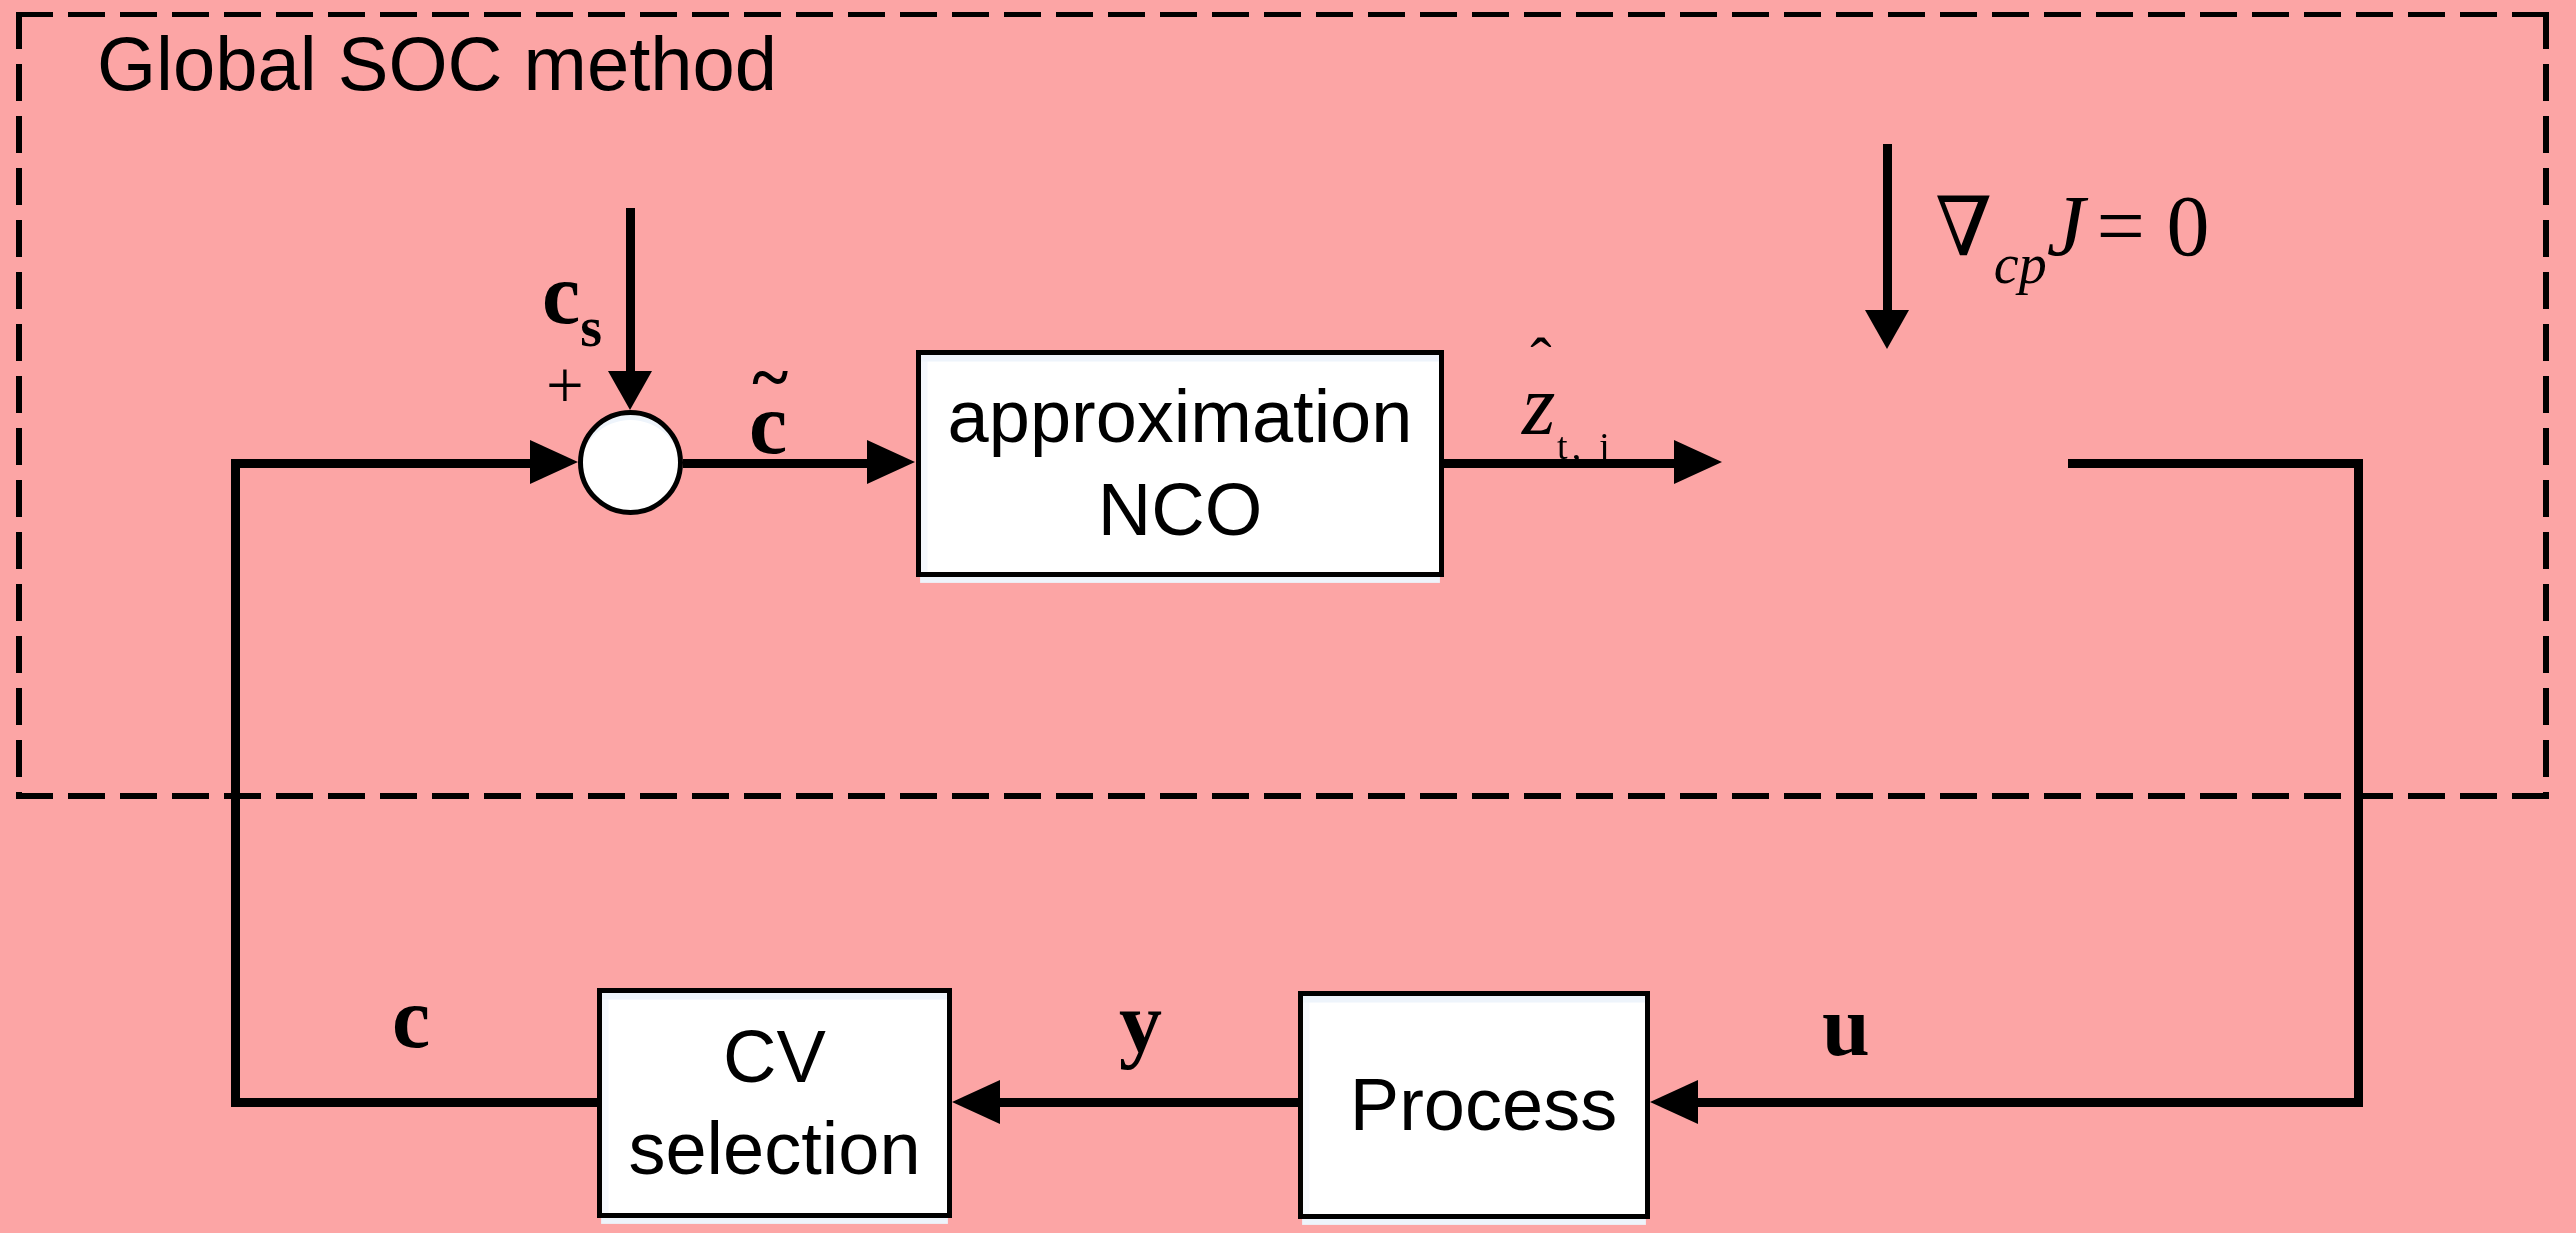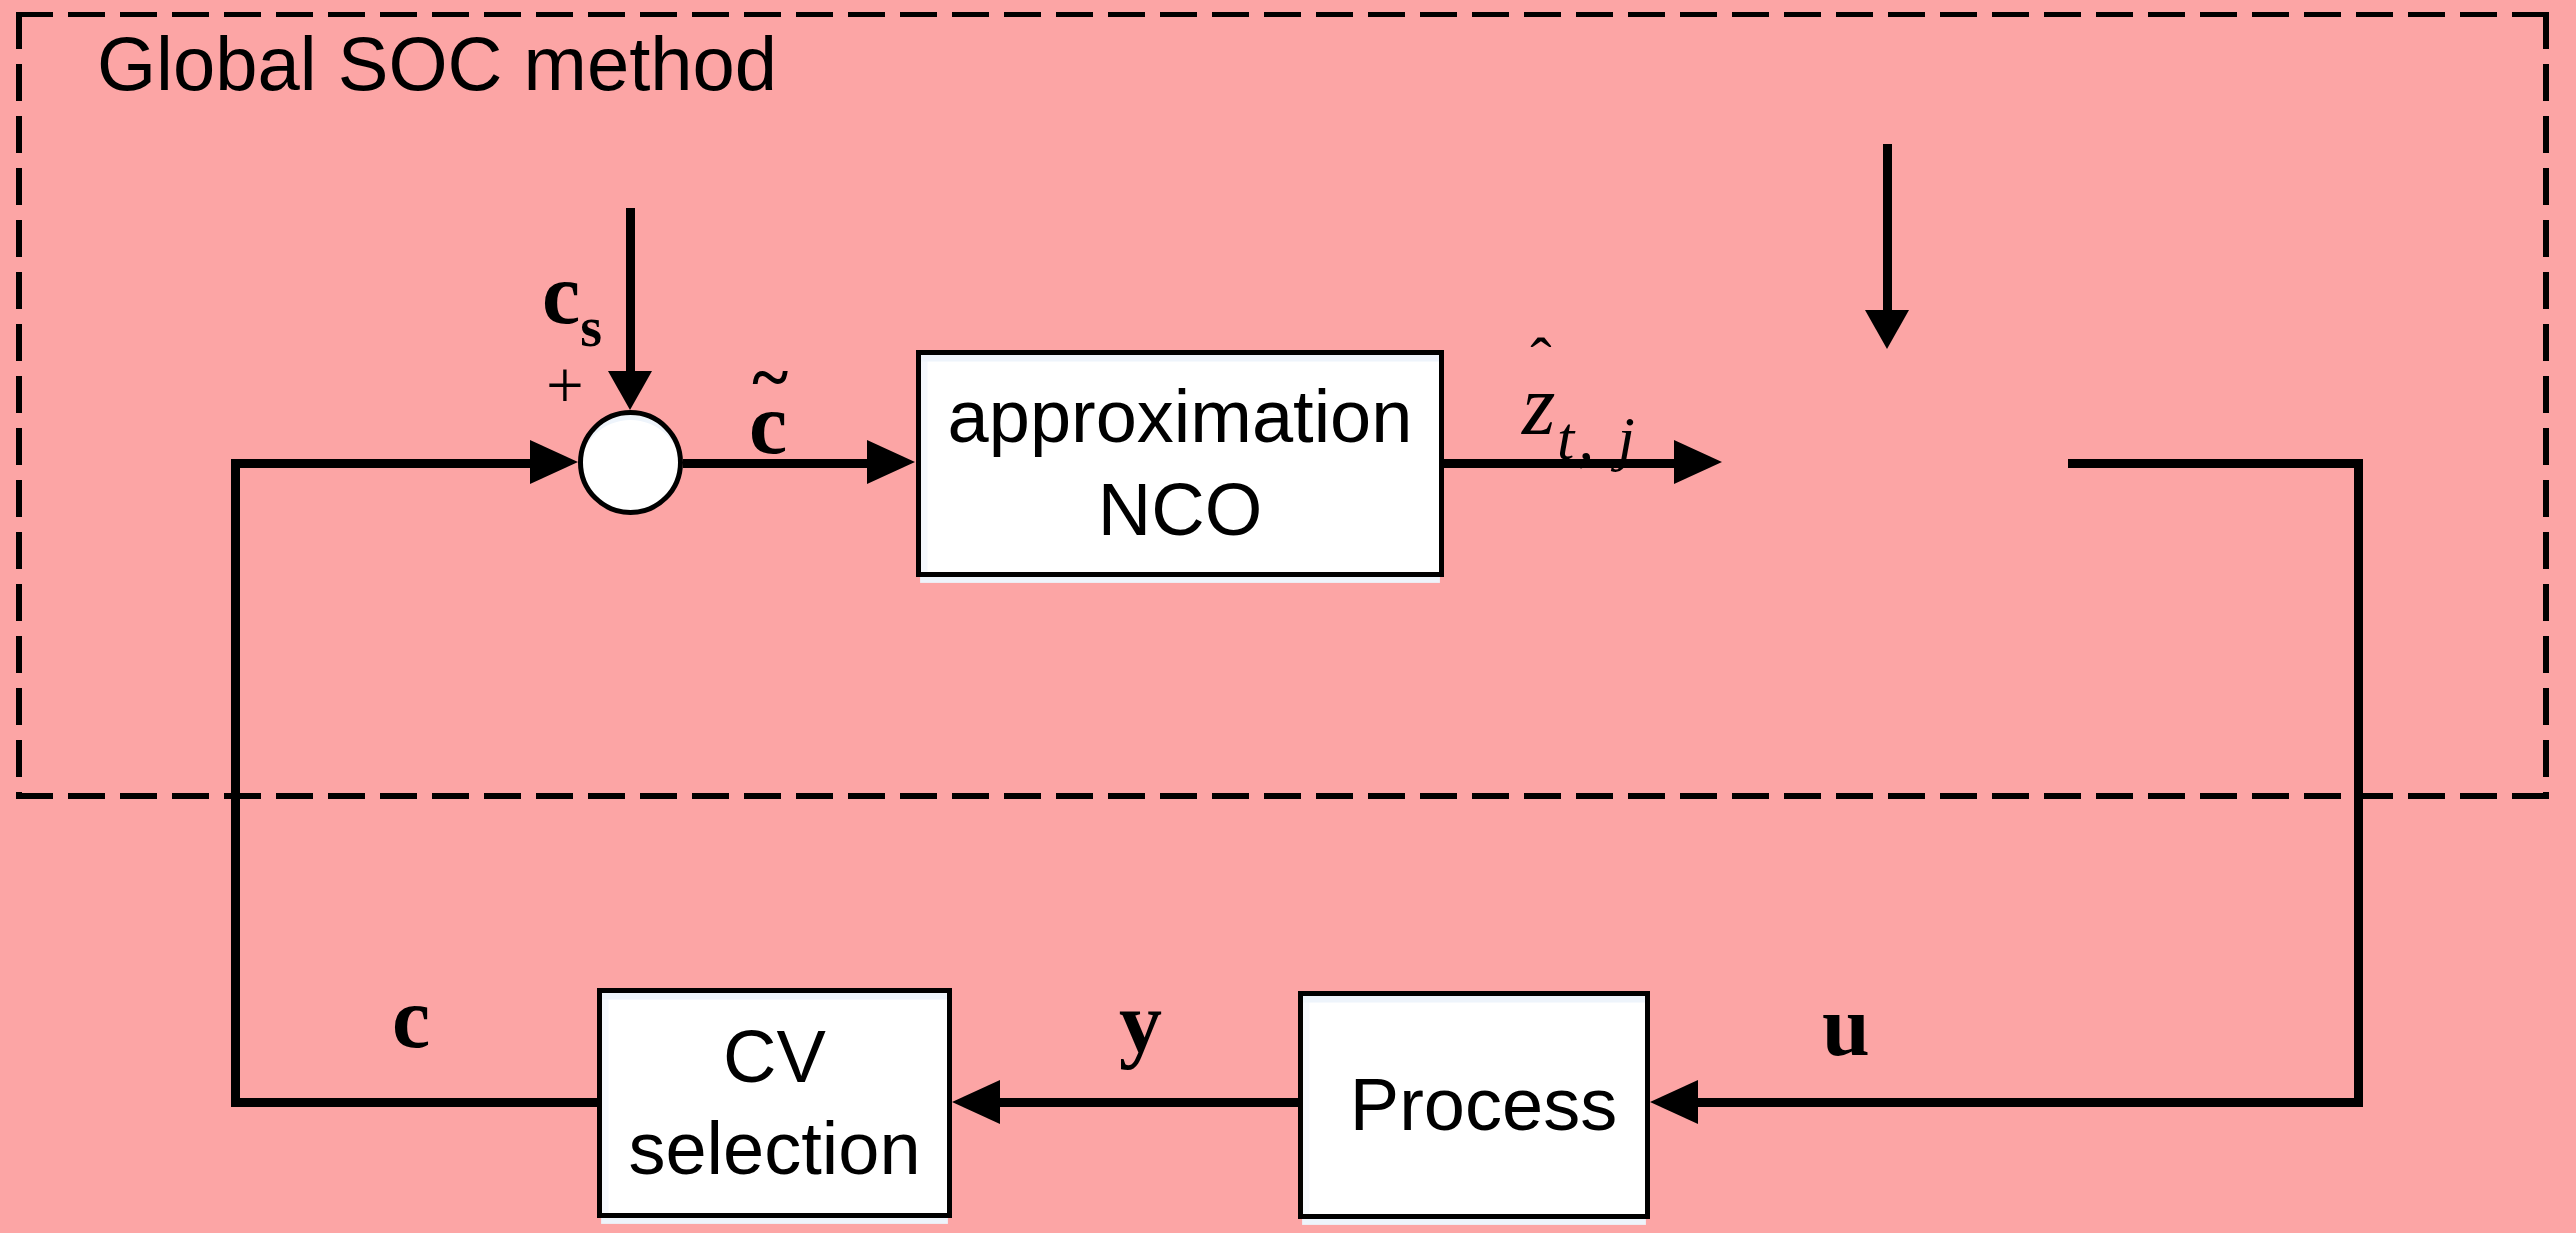--- a/index.html
+++ b/index.html
@@ -40,21 +40,21 @@
   .math{position:absolute;font-family:"Liberation Serif","DejaVu Serif",serif;line-height:1;white-space:nowrap;}
   .bold{font-weight:bold;}
   .f105{font-size:86px;}
   .sub68{font-size:56px;vertical-align:-23px;}
   .plus{font-size:67px;}
   .acc-wrap{position:relative;display:inline-block;}
   .acc{position:absolute;font-weight:bold;}
   .tilde-acc{top:-38px;left:3.3px;font-size:69px;}
   .hat-acc{top:-33px;left:8.2px;font-size:64px;font-weight:normal;}
   .ital{font-style:italic;}
-  .zsub{font-size:62px;font-style:italic;display:inline-block;transform:translateY(25px);letter-spacing:4.1px;margin-left:1.6px;}
+  .zsub{font-size:38px;display:inline-block;transform:translateY(25px);letter-spacing:4.1px;margin-left:1.6px;}
   .gsub{font-size:56px;font-style:italic;display:inline-block;transform:translateY(28px);margin-left:1.6px;}
   .geq{margin-left:11.5px;}
   .nabla{font-size:82px;}
   .title{position:absolute;font-size:76px;line-height:1;}
 </style>
 </head>
 <body>
 
 <div class="stage">
 
@@ -114,20 +114,21 @@
   </div>
 
   <div class="math bold f105" style="left:542px;top:251px;"><span>c</span><span class="sub68">s</span></div>
 
   <div class="math plus" style="left:546px;top:352px;">+</div>
 
   <div class="math bold f105" style="left:749px;top:381px;"><span class="acc-wrap"><span class="acc tilde-acc">~</span><span>c</span></span></div>
 
   <div class="math f105" style="left:1522px;top:362px;"><span class="acc-wrap"><span class="acc hat-acc">ˆ</span><span class="ital">z</span></span><span class="zsub">t, j</span></div>
 
+  <div class="math f105" style="left:1935px;top:183px;"><span class="nabla">∇</span><span class="gsub">cp</span><span class="ital">J</span><span class="geq">= 0</span></div>
 
   <div class="math bold f105" style="left:1822px;top:983px;">u</div>
 
   <div class="math bold f105" style="left:1119px;top:979px;">y</div>
 
   <div class="math bold f105" style="left:392px;top:975px;">c</div>
 
 </div>
 
 

